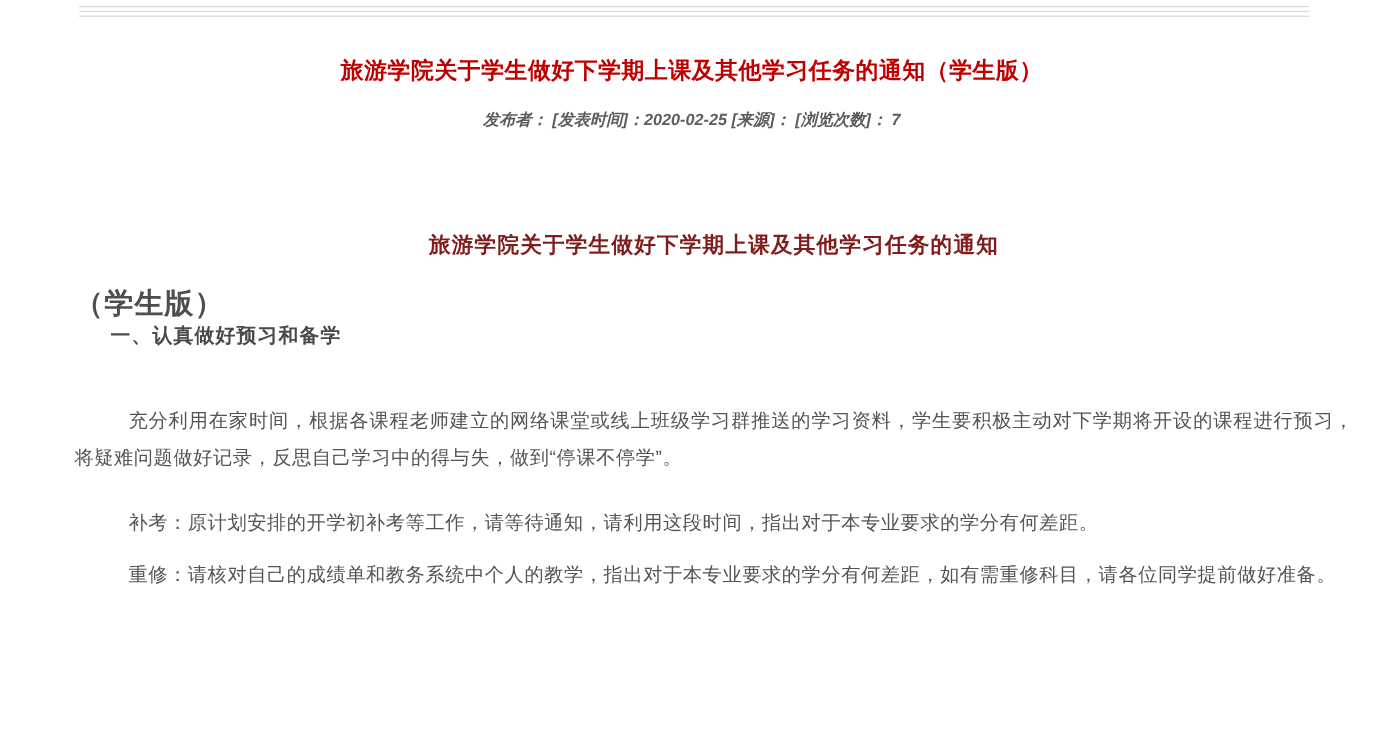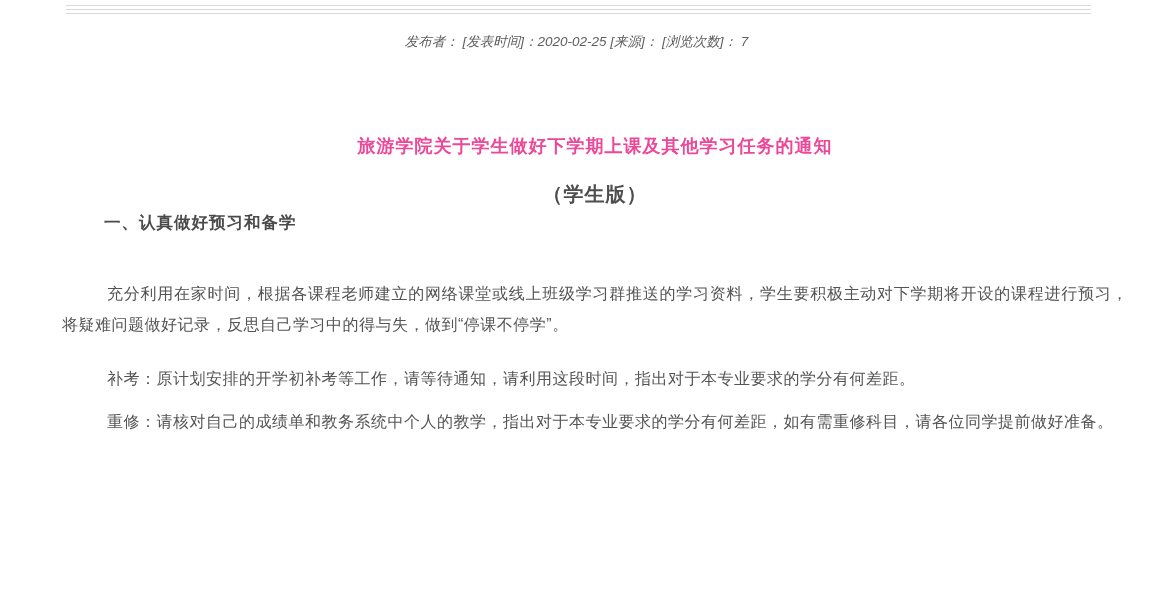--- a/index.html
+++ b/index.html
@@ -39,58 +39,59 @@
     letter-spacing: 0.5px;
   }
   
   .meta-line {
     margin-top: 19px;
     text-align: center;
     color: #5d5d5d;
     font-size: 13.5px;
     font-style: italic;
     line-height: 17px;
+    font-weight: bold;
   }
   
   .doc {
     margin: 0 25px 0 62px;
     color: #515151;
   }
   .doc-title {
     margin-top: 85px;
     text-align: center;
     font-family: "Liberation Serif", "DejaVu Serif", serif;
     font-size: 18px;
     font-weight: bold;
     line-height: 22px;
     letter-spacing: 1px;
-    color: #ec4899;
+    color: #7f1d1d;
   }
   .doc-subtitle {
     margin-top: 28px;
-    text-align: center;
-    font-family: Liberation Mono, monospace;
-    font-size: 20px;
+    text-align: left;
+    font-family: Liberation Serif, serif;
+    font-size: 24px;
     font-weight: bold;
     line-height: 22px;
     letter-spacing: 1px;
     color: #4e4e4e;
   }
   p.body-para {
     margin: 0;
     font-size: 16px;
     line-height: 31px;
     text-align: justify;
     text-indent: 45px;
     color: #545454;
     letter-spacing: 0.5px;
   }
   p.intro-para     { margin-top: 33px; }
   p.sec-heading {
-    margin: 16px;
+    margin: 4px;
     font-size: 16.5px;
     line-height: 31px;
     font-weight: bold;
     color: #4a4a4a;
     letter-spacing: 1px;
   }
   p.sec-heading-1  { margin-top: 0;  padding-left: 26px; }
   p.sec-heading-2  { margin-top: 21px; padding-left: 34px; }
   p.sec1-para      { margin-top: 40px; }
   p.sec2-para-1    { margin-top: 23px; }
@@ -100,20 +101,21 @@
 <body>
 
 <div class="page">
 
   <div class="top-rules">
     <div class="rule"></div>
     <div class="rule"></div>
     <div class="rule"></div>
   </div>
 
+  <div class="article-title">旅游学院关于学生做好下学期上课及其他学习任务的通知（学生版）</div>
 
   <div class="meta-line">发布者：  [发表时间]：2020-02-25 [来源]：  [浏览次数]：  7</div>
 
   <div class="doc">
 
     <div class="doc-title">旅游学院关于学生做好下学期上课及其他学习任务的通知</div>
 
     <div class="doc-subtitle">（学生版）</div>
 
 

